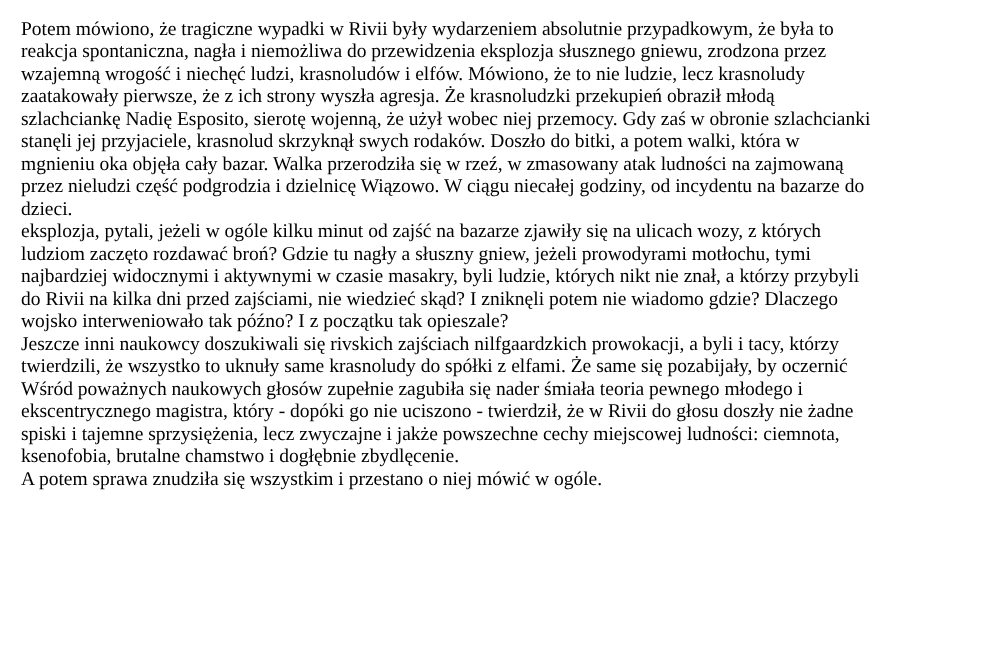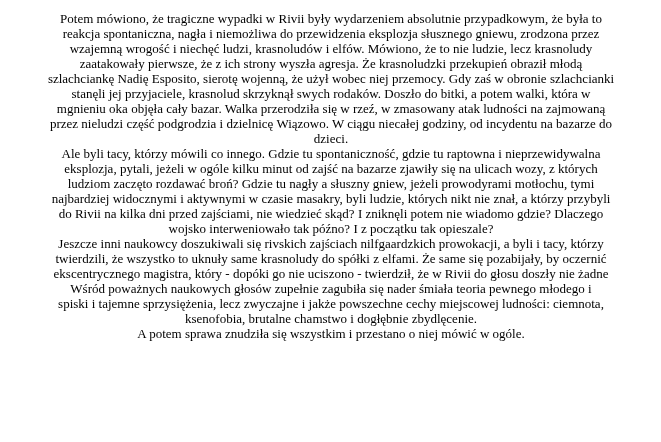--- a/index.html
+++ b/index.html
@@ -30,54 +30,52 @@
     -webkit-font-smoothing: antialiased;
   }
   .paragraph {
     margin: 0;
     padding: 0;
   }
   .line {
     margin: 0;
     padding: 0;
     white-space: pre;
-    text-align: center;
   }
 </style>
 </head>
 <body style="background: rgb(255, 255, 255);">
 
 <div class="page">
   <div class="document-text" style="color: rgb(0, 0, 0);">
       <div class="paragraph">
         <div class="line">Potem mówiono, że tragiczne wypadki w Rivii były wydarzeniem absolutnie przypadkowym, że była to</div>
         <div class="line">reakcja spontaniczna, nagła i niemożliwa do przewidzenia eksplozja słusznego gniewu, zrodzona przez</div>
         <div class="line">wzajemną wrogość i niechęć ludzi, krasnoludów i elfów. Mówiono, że to nie ludzie, lecz krasnoludy</div>
         <div class="line">zaatakowały pierwsze, że z ich strony wyszła agresja. Że krasnoludzki przekupień obraził młodą</div>
         <div class="line">szlachciankę Nadię Esposito, sierotę wojenną, że użył wobec niej przemocy. Gdy zaś w obronie szlachcianki</div>
         <div class="line">stanęli jej przyjaciele, krasnolud skrzyknął swych rodaków. Doszło do bitki, a potem walki, która w</div>
         <div class="line">mgnieniu oka objęła cały bazar. Walka przerodziła się w rzeź, w zmasowany atak ludności na zajmowaną</div>
         <div class="line">przez nieludzi część podgrodzia i dzielnicę Wiązowo. W ciągu niecałej godziny, od incydentu na bazarze do</div>
         <div class="line">dzieci.</div>
       </div>
       <div class="paragraph">
-        <div class="line">Ale byli tacy, którzy mówili co innego. Gdzie tu spontaniczność, gdzie tu raptowna i nieprzewidywalna</div>
         <div class="line">eksplozja, pytali, jeżeli w ogóle kilku minut od zajść na bazarze zjawiły się na ulicach wozy, z których</div>
         <div class="line">ludziom zaczęto rozdawać broń? Gdzie tu nagły a słuszny gniew, jeżeli prowodyrami motłochu, tymi</div>
         <div class="line">najbardziej widocznymi i aktywnymi w czasie masakry, byli ludzie, których nikt nie znał, a którzy przybyli</div>
         <div class="line">do Rivii na kilka dni przed zajściami, nie wiedzieć skąd? I zniknęli potem nie wiadomo gdzie? Dlaczego</div>
         <div class="line">wojsko interweniowało tak późno? I z początku tak opieszale?</div>
       </div>
       <div class="paragraph">
         <div class="line">Jeszcze inni naukowcy doszukiwali się rivskich zajściach nilfgaardzkich prowokacji, a byli i tacy, którzy</div>
         <div class="line">twierdzili, że wszystko to uknuły same krasnoludy do spółki z elfami. Że same się pozabijały, by oczernić</div>
       </div>
       <div class="paragraph">
+        <div class="line">Wśród poważnych naukowych głosów zupełnie zagubiła się nader śmiała teoria pewnego młodego i</div>
         <div class="line">ekscentrycznego magistra, który - dopóki go nie uciszono - twierdził, że w Rivii do głosu doszły nie żadne</div>
-        <div class="line">Wśród poważnych naukowych głosów zupełnie zagubiła się nader śmiała teoria pewnego młodego i</div>
         <div class="line">spiski i tajemne sprzysiężenia, lecz zwyczajne i jakże powszechne cechy miejscowej ludności: ciemnota,</div>
         <div class="line">ksenofobia, brutalne chamstwo i dogłębnie zbydlęcenie.</div>
       </div>
       <div class="paragraph">
         <div class="line">A potem sprawa znudziła się wszystkim i przestano o niej mówić w ogóle.</div>
       </div>
     </div>
 </div>
 
 </body></html>

